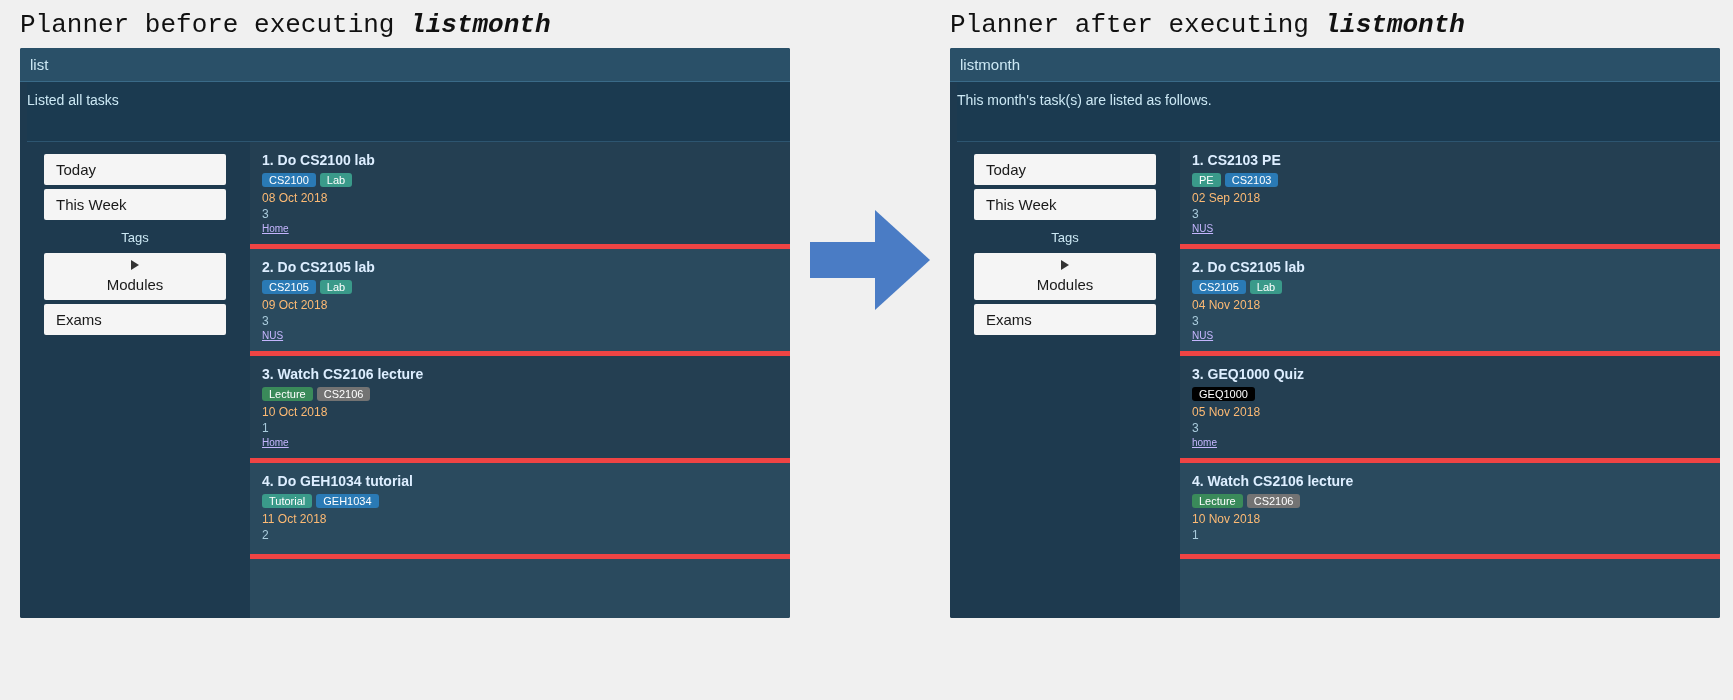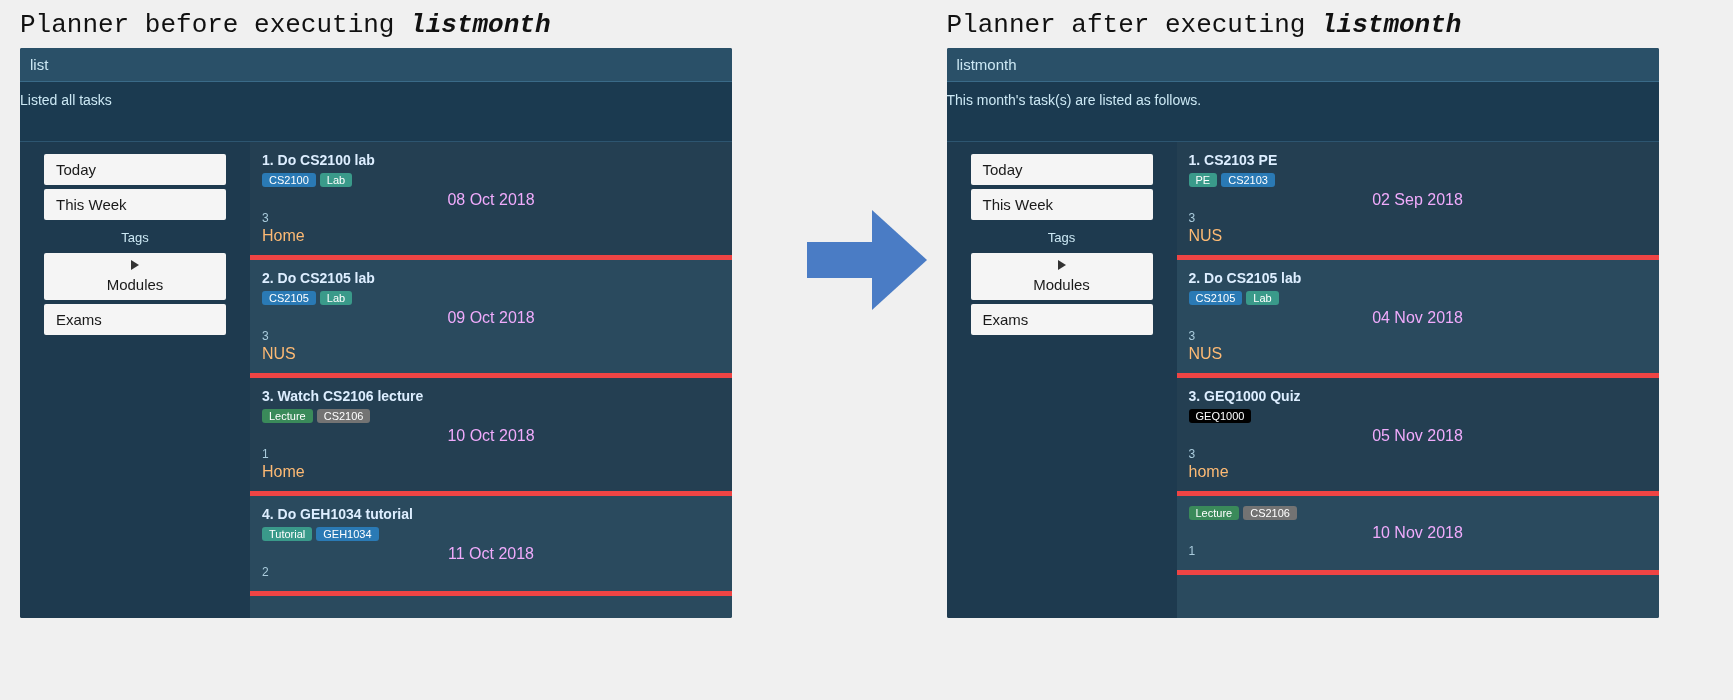--- a/index.html
+++ b/index.html
@@ -32,41 +32,42 @@
     }
     .planner-heading em {
       font-style: italic;
       font-weight: bold;
     }
 
     .planner-app {
       background: #1e3a4f;
       display: flex;
       flex-direction: column;
-      width: 712px;
+      width: 770px;
       min-height: 570px;
       border-radius: 2px;
       overflow: hidden;
     }
 
     .command-bar {
       background: #2a5068;
       padding: 8px 10px;
       color: #cce8f4;
       font-size: 15px;
       border-bottom: 1px solid #3a6a88;
     }
 
     .response-bar {
       background: #1b3a50;
       padding: 10px 0;
       color: #cce8f4;
       font-size: 14px;
       min-height: 60px;
       border-bottom: 1px solid #2d5570;
+      margin-left: 7px;
     }
 
     .main-area {
       display: flex;
       flex: 1;
     }
 
     .sidebar {
       width: 230px;
       background: #1e3a4f;
@@ -153,35 +154,35 @@
       color: white;
     }
 
     .tag-blue { background: #2a7ab5; }
     .tag-teal { background: #3a9a8a; }
     .tag-green { background: #3a8a5a; }
     .tag-orange { background: #000000; }
     .tag-lightblue { background: #737373; }
 
     .task-date {
-      font-size: 16px;
-      color: #f0abfc;
+      font-size: 12px;
+      color: #fdba74;
       margin-bottom: 2px;
-      text-align: center;
     }
 
     .task-priority {
       font-size: 12px;
       color: #aaccdd;
       margin-bottom: 2px;
     }
 
     .task-location {
-      font-size: 16px;
-      color: #fdba74;
+      font-size: 10px;
+      color: #c4b5fd;
+      text-decoration: underline;
     }
 
     .arrow-container {
       display: flex;
       align-items: center;
       justify-content: center;
       padding: 0 20px;
       margin-top: 200px;
     }
 
@@ -338,20 +339,21 @@
             <div class="task-item">
               <div class="task-title">3.  GEQ1000 Quiz</div>
               <div class="task-tags">
                 <span class="tag tag-orange">GEQ1000</span>
               </div>
               <div class="task-date">05 Nov 2018</div>
               <div class="task-priority">3</div>
               <div class="task-location">home</div>
             </div>
             <div class="task-item">
+              <div class="task-title">4.  Watch CS2106 lecture</div>
               <div class="task-tags">
                 <span class="tag tag-green">Lecture</span>
                 <span class="tag tag-lightblue">CS2106</span>
               </div>
               <div class="task-date">10 Nov 2018</div>
               <div class="task-priority">1</div>
             </div>
           </div>
       </div>
     </div>

